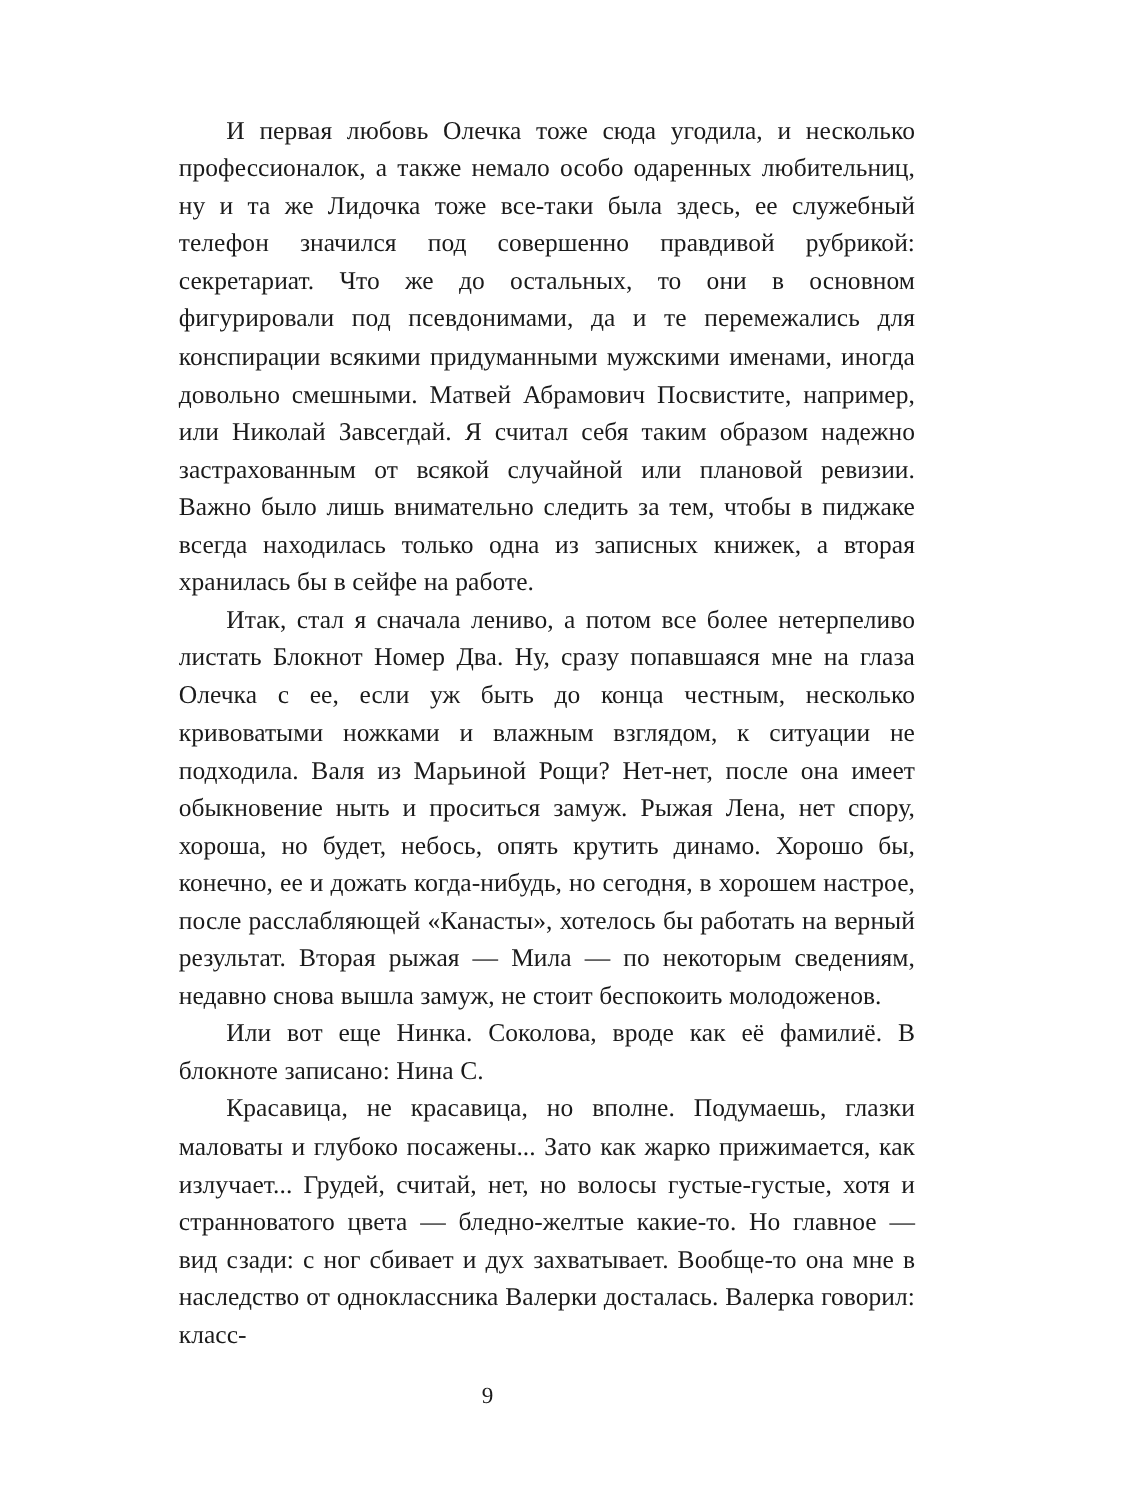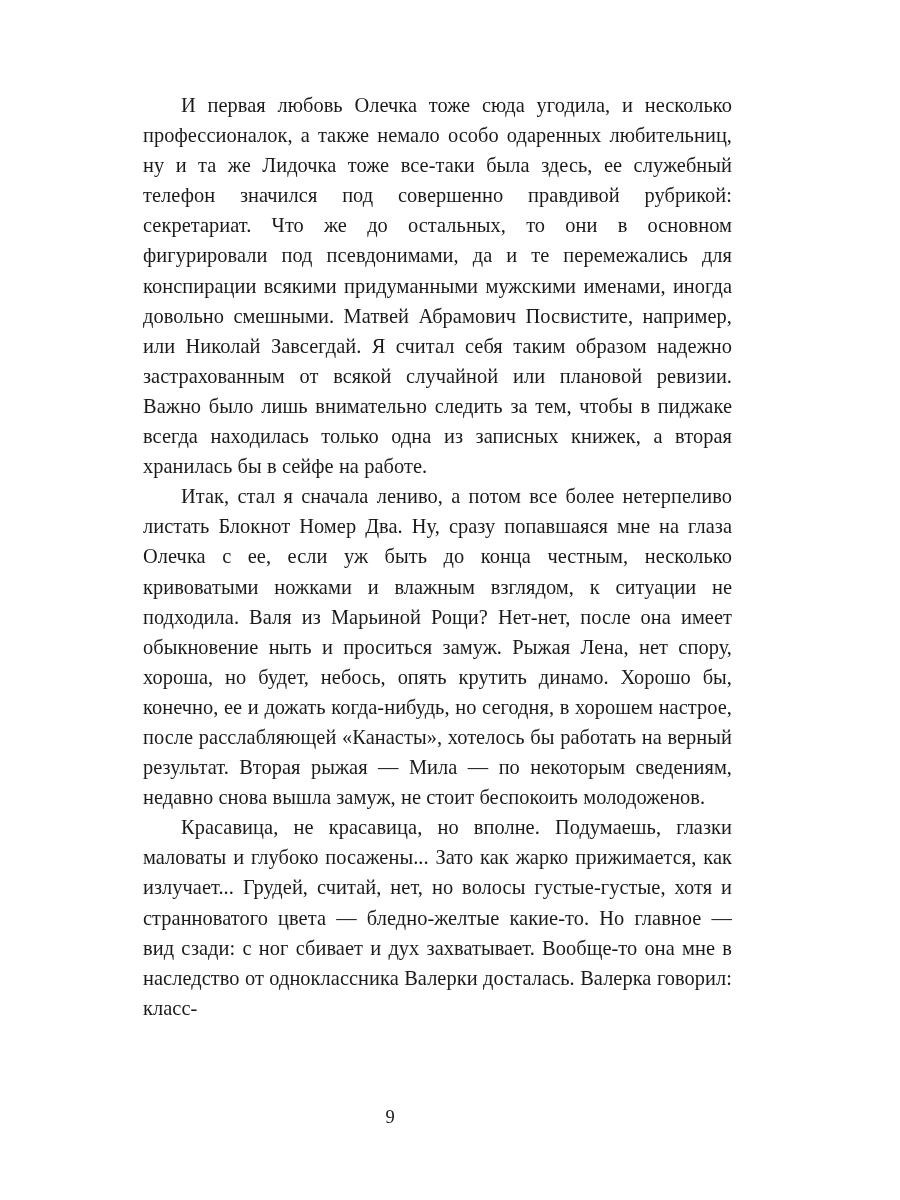--- a/index.html
+++ b/index.html
@@ -58,18 +58,19 @@
   }
 </style>
 </head>
 <body>
 
 <div class="page">
 
   <div class="text-block">
     <p class="para">И первая любовь Олечка тоже сюда угодила, и несколько профессионалок, а также немало особо одаренных любительниц, ну и та же Лидочка тоже все-таки была здесь, ее служебный телефон значился под совершенно правдивой рубрикой: секретариат. Что же до остальных, то они в основном фигурировали под псевдонимами, да и те перемежались для конспирации всякими придуманными мужскими именами, иногда довольно смешными. Матвей Абрамович Посвистите, например, или Николай Завсегдай. Я считал себя таким образом надежно застрахованным от всякой случайной или плановой ревизии. Важно было лишь внимательно следить за тем, чтобы в пиджаке всегда находилась только одна из записных книжек, а вторая хранилась бы в сейфе на работе.</p>
     <p class="para">Итак, стал я сначала лениво, а потом все более нетерпеливо листать Блокнот Номер Два. Ну, сразу попавшаяся мне на глаза Олечка с ее, если уж быть до конца честным, несколько кривоватыми ножками и влажным взглядом, к ситуации не подходила. Валя из Марьиной Рощи? Нет-нет, после она имеет обыкновение ныть и проситься замуж. Рыжая Лена, нет спору, хороша, но будет, небось, опять крутить динамо. Хорошо бы, конечно, ее и дожать когда-нибудь, но сегодня, в хорошем настрое, после расслабляющей «Канасты», хотелось бы работать на верный результат. Вторая рыжая — Мила — по некоторым сведениям, недавно снова вышла замуж, не стоит беспокоить молодоженов.</p>
+    <p class="para">Или вот еще Нинка. Соколова, вроде как её фамилиё. В блокноте записано: Нина С.</p>
     <p class="para">Красавица, не красавица, но вполне. Подумаешь, глазки маловаты и глубоко посажены... Зато как жарко прижимается, как излучает... Грудей, считай, нет, но волосы густые-густые, хотя и странноватого цвета — бледно-желтые какие-то. Но главное — вид сзади: с ног сбивает и дух захватывает. Вообще-то она мне в наследство от одноклассника Валерки досталась. Валерка говорил: класс-</p>
   </div>
 
   <div class="page-number">9</div>
 
 </div>
 
 </body></html>

